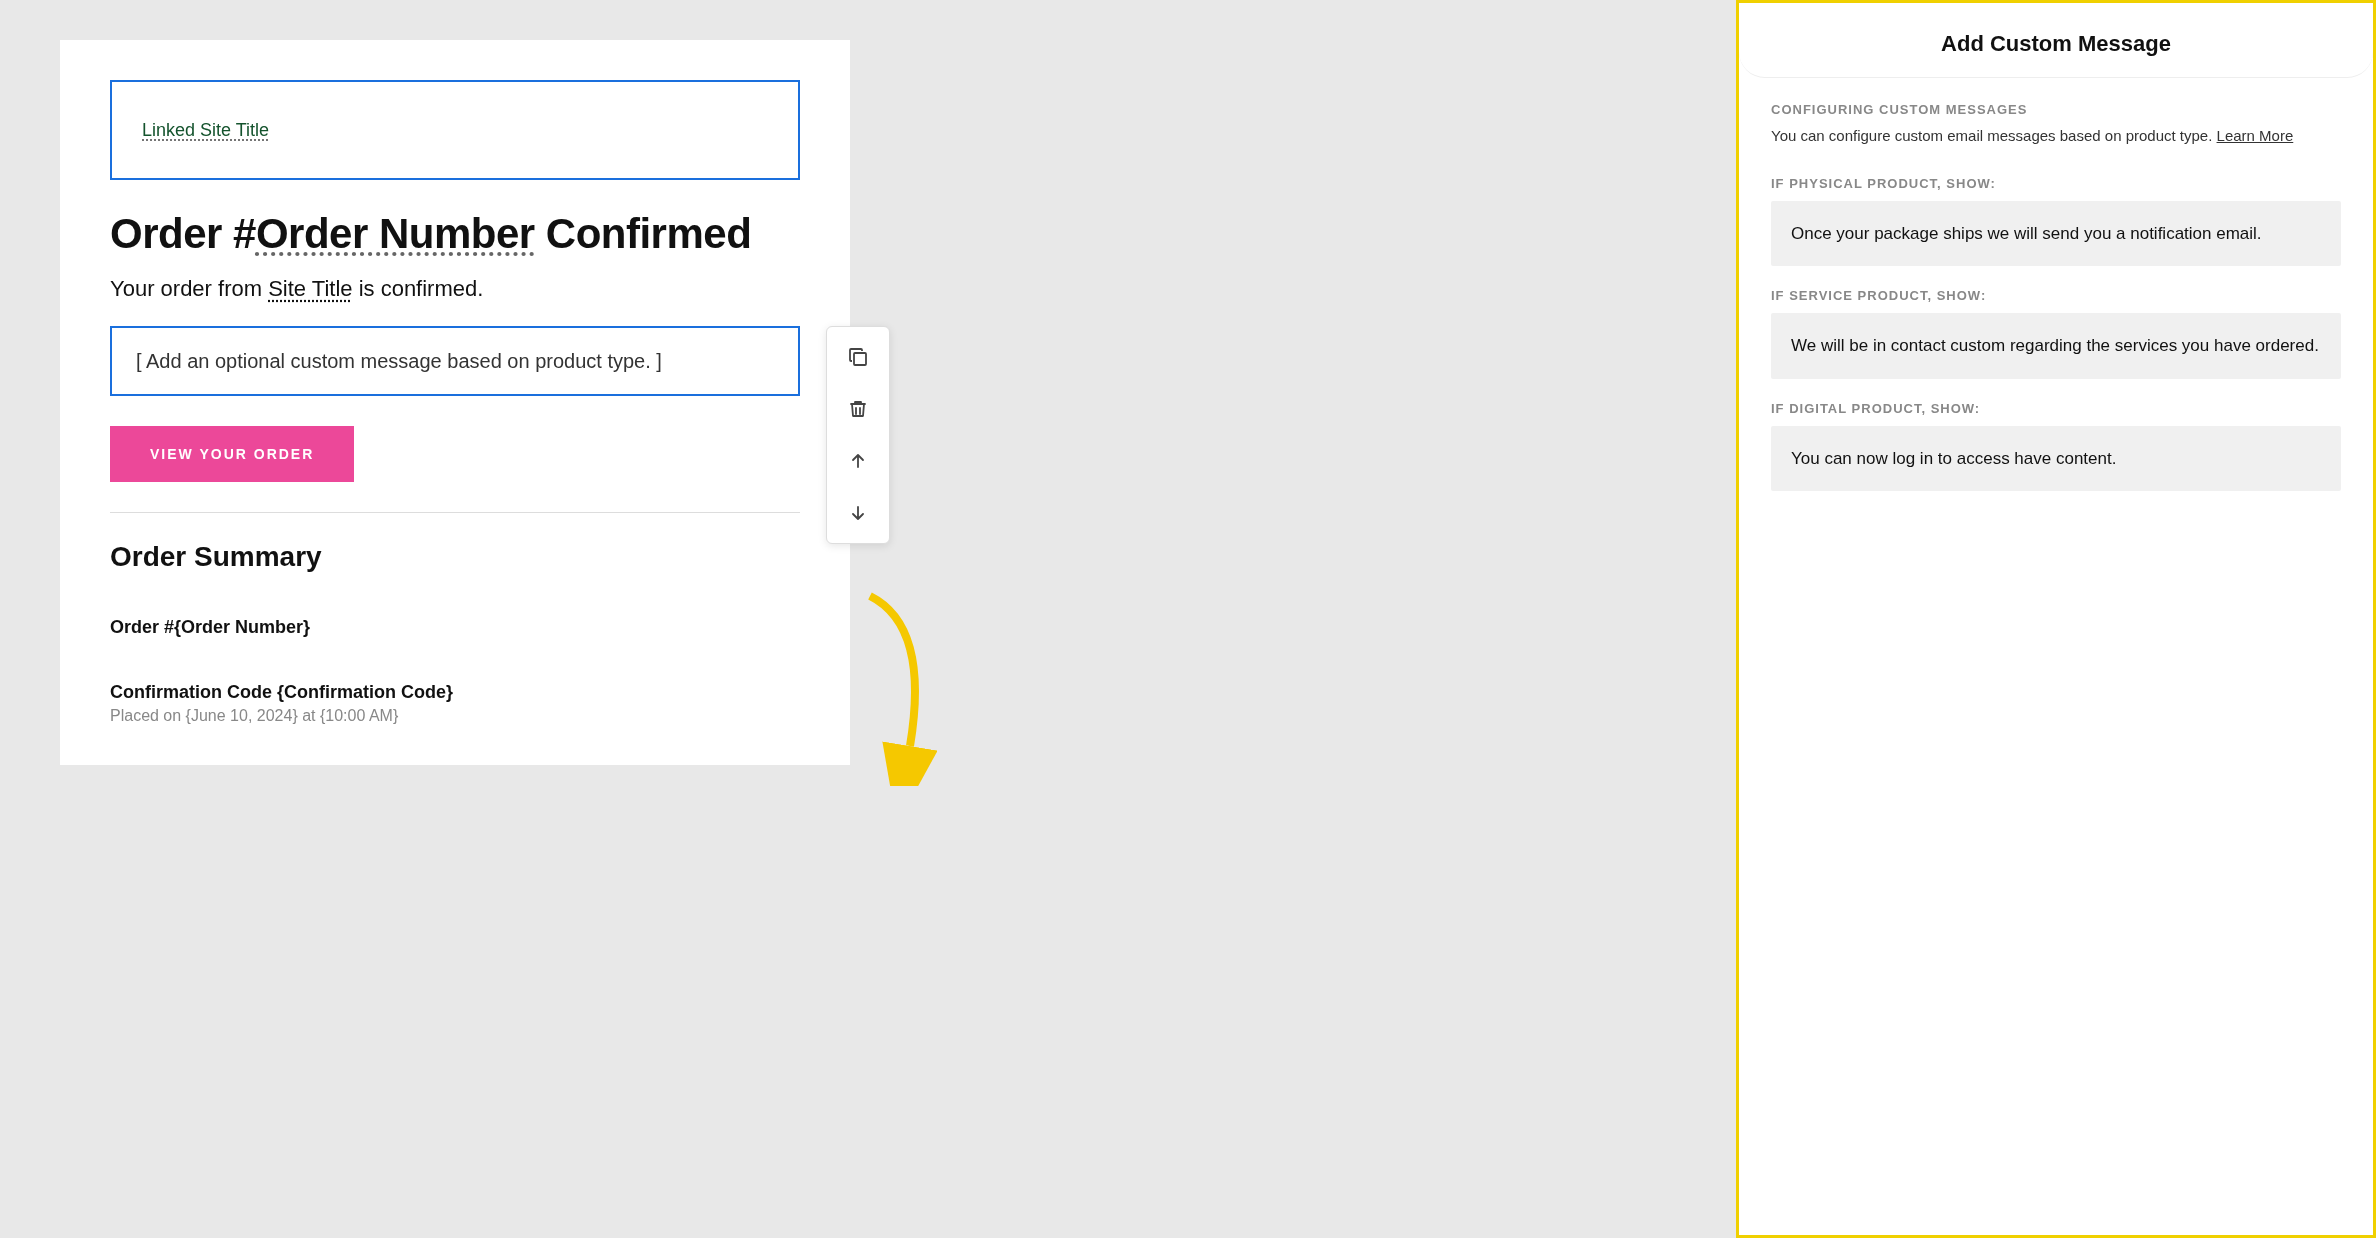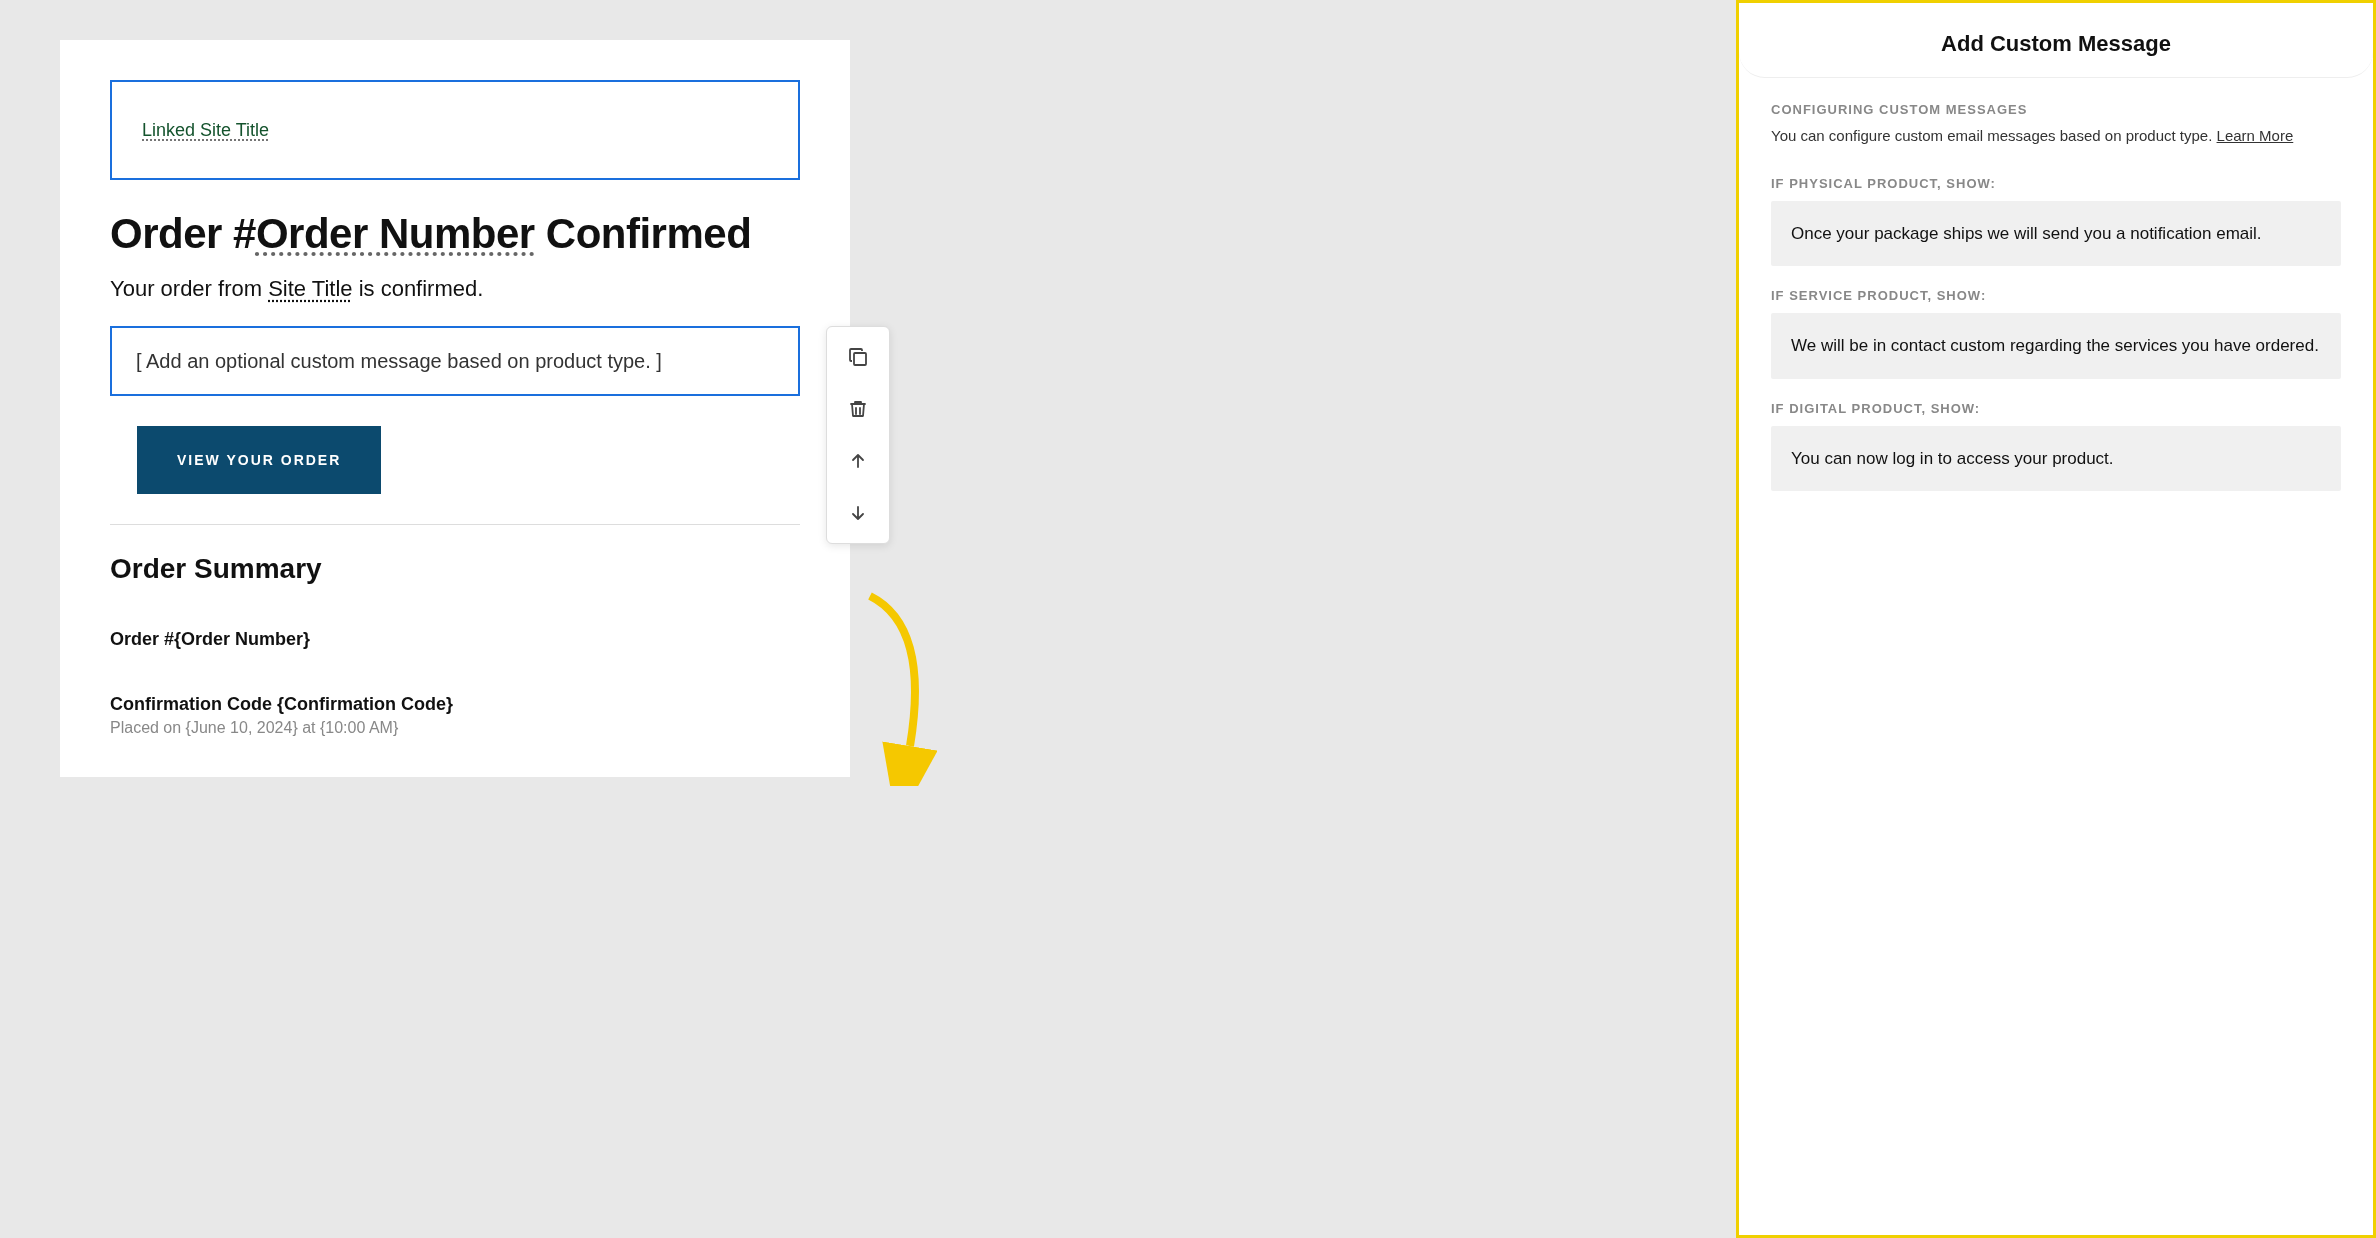--- a/index.html
+++ b/index.html
@@ -120,32 +120,31 @@
       cursor: pointer;
       border: none;
       background: none;
       font-size: 18px;
       color: #444;
       border-radius: 4px;
     }
 
     
     .view-order-btn {
-      background: #0c4a6e;
+      background: #ec4899;
       color: #fff;
       border: none;
-      padding: 26px 40px;
+      padding: 20px 40px;
       font-size: 14px;
       font-weight: 700;
       letter-spacing: 2px;
       text-transform: uppercase;
       cursor: pointer;
       margin-bottom: 30px;
       display: inline-block;
-      margin-left: 27px;
     }
 
     
     .divider {
       border: none;
       border-top: 1px solid #ddd;
       margin-bottom: 28px;
     }
 
     
@@ -350,17 +349,17 @@
       <div class="product-message-box">Once your package ships we will send you a notification email.</div>
     </div>
 
     <div class="product-section">
       <div class="product-label">IF SERVICE PRODUCT, SHOW:</div>
       <div class="product-message-box">We will be in contact custom regarding the services you have ordered.</div>
     </div>
 
     <div class="product-section">
       <div class="product-label">IF DIGITAL PRODUCT, SHOW:</div>
-      <div class="product-message-box">You can now log in to access your product.</div>
+      <div class="product-message-box">You can now log in to access have content.</div>
     </div>
 
   </div>
 </div>
 
 </body></html>

